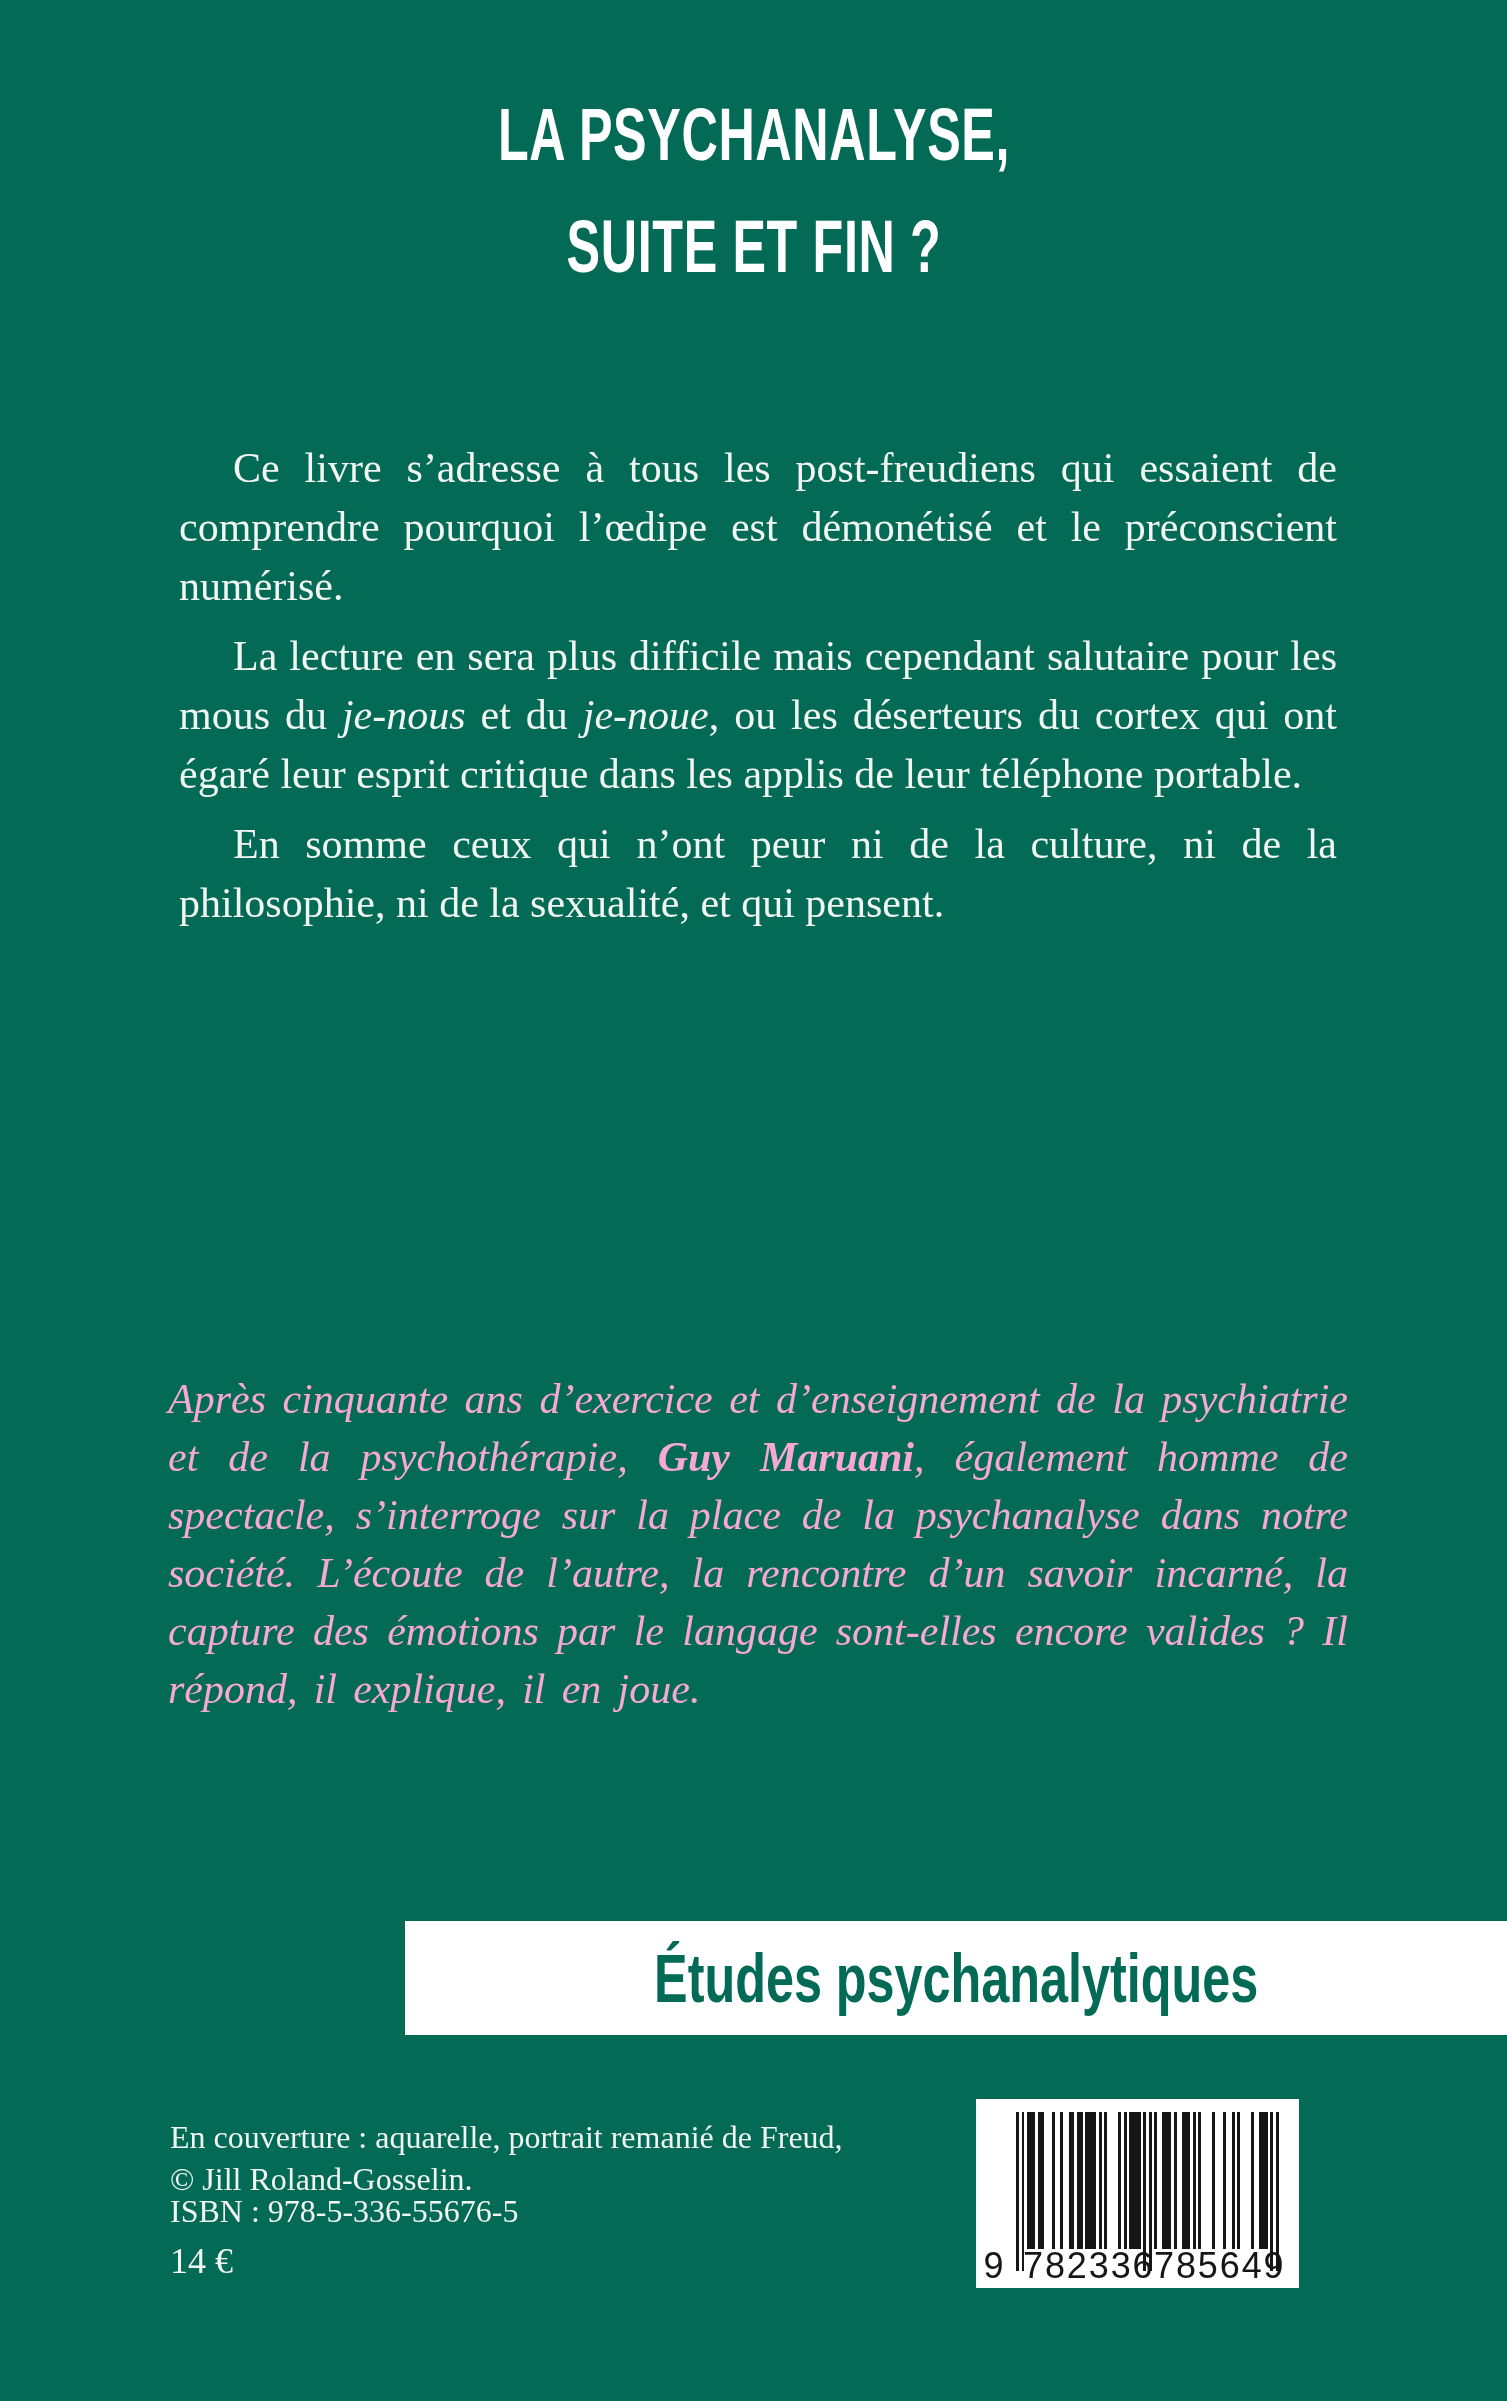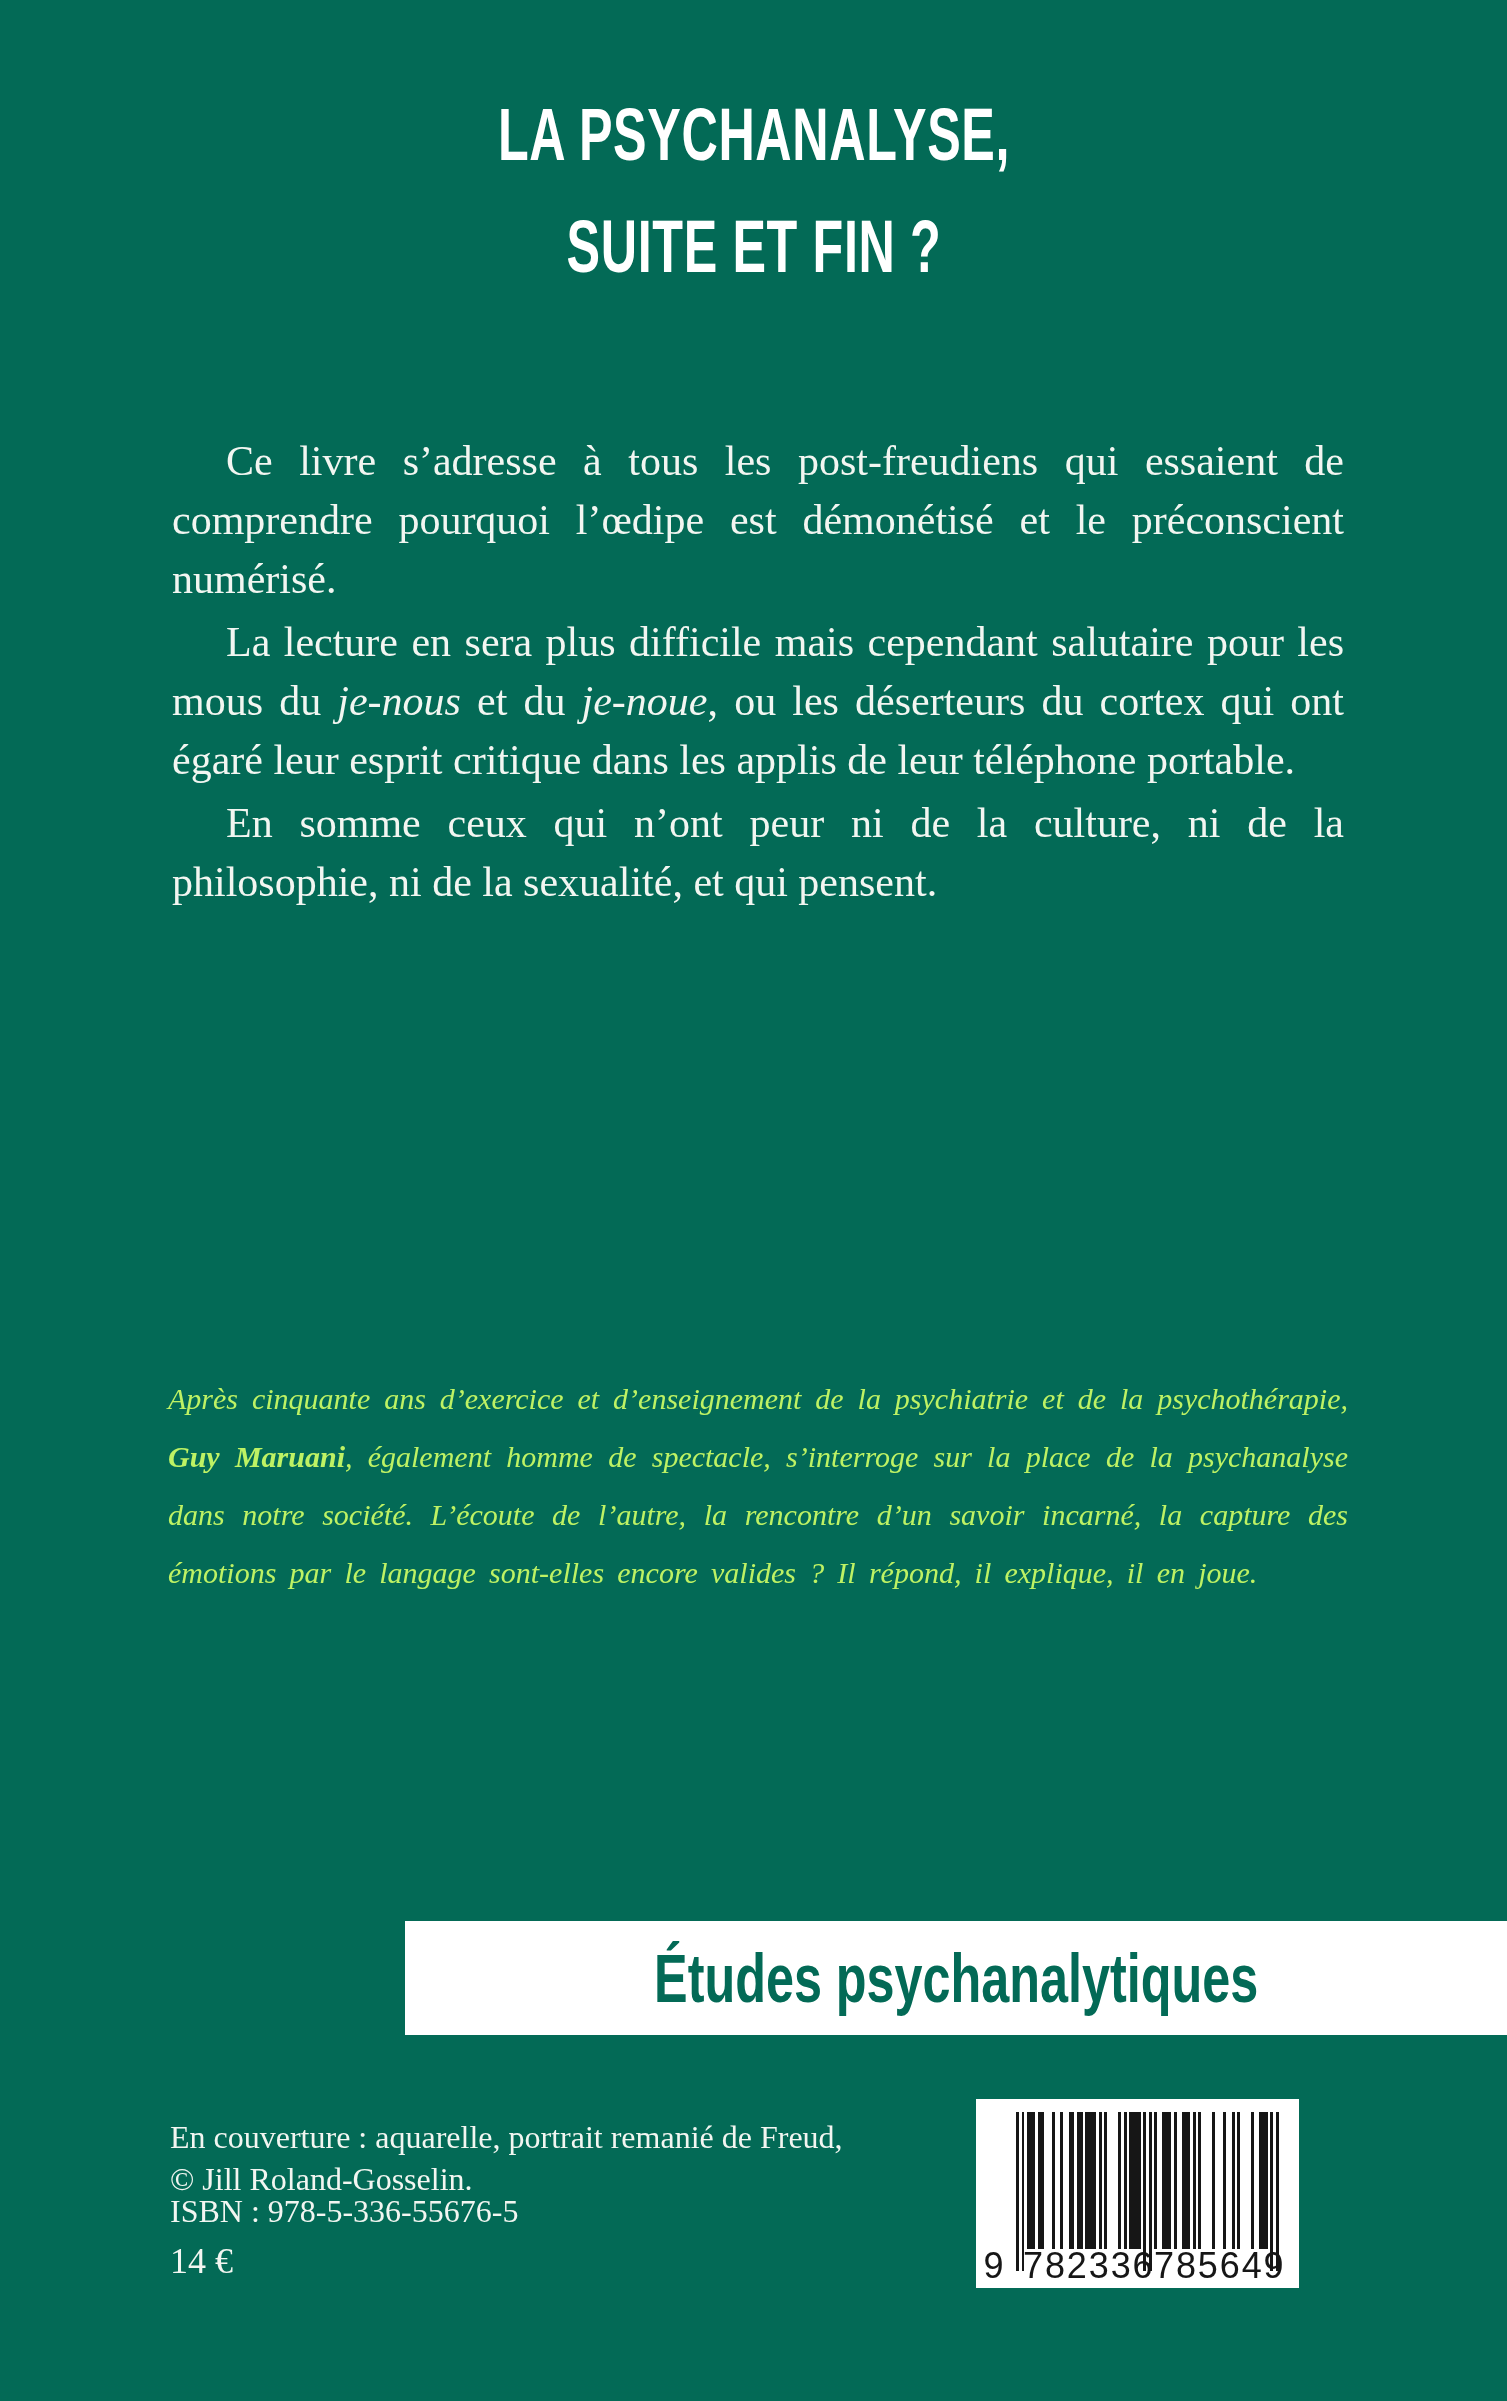--- a/index.html
+++ b/index.html
@@ -39,32 +39,32 @@
     position: absolute;
     left: 168px;
     top: 428px;
     width: 1180px;
     color: #f2f6f1;
     font-size: 42px;
     line-height: 59px;
     text-align: justify;
   }
   .synopsis p {
-    margin: 4px;
+    margin: 11px;
     text-indent: 54px;
   }
 
   
   .author-note {
     position: absolute;
     left: 168px;
     top: 1370px;
     width: 1180px;
-    color: #bef264;
-    font-size: 30px;
+    color: #f9a8d4;
+    font-size: 42px;
     line-height: 58px;
     font-style: italic;
     text-align: justify;
     word-spacing: 5.7px;
   }
   .author-note b { font-weight: bold; }
 
   
   .band {
     position: absolute;

